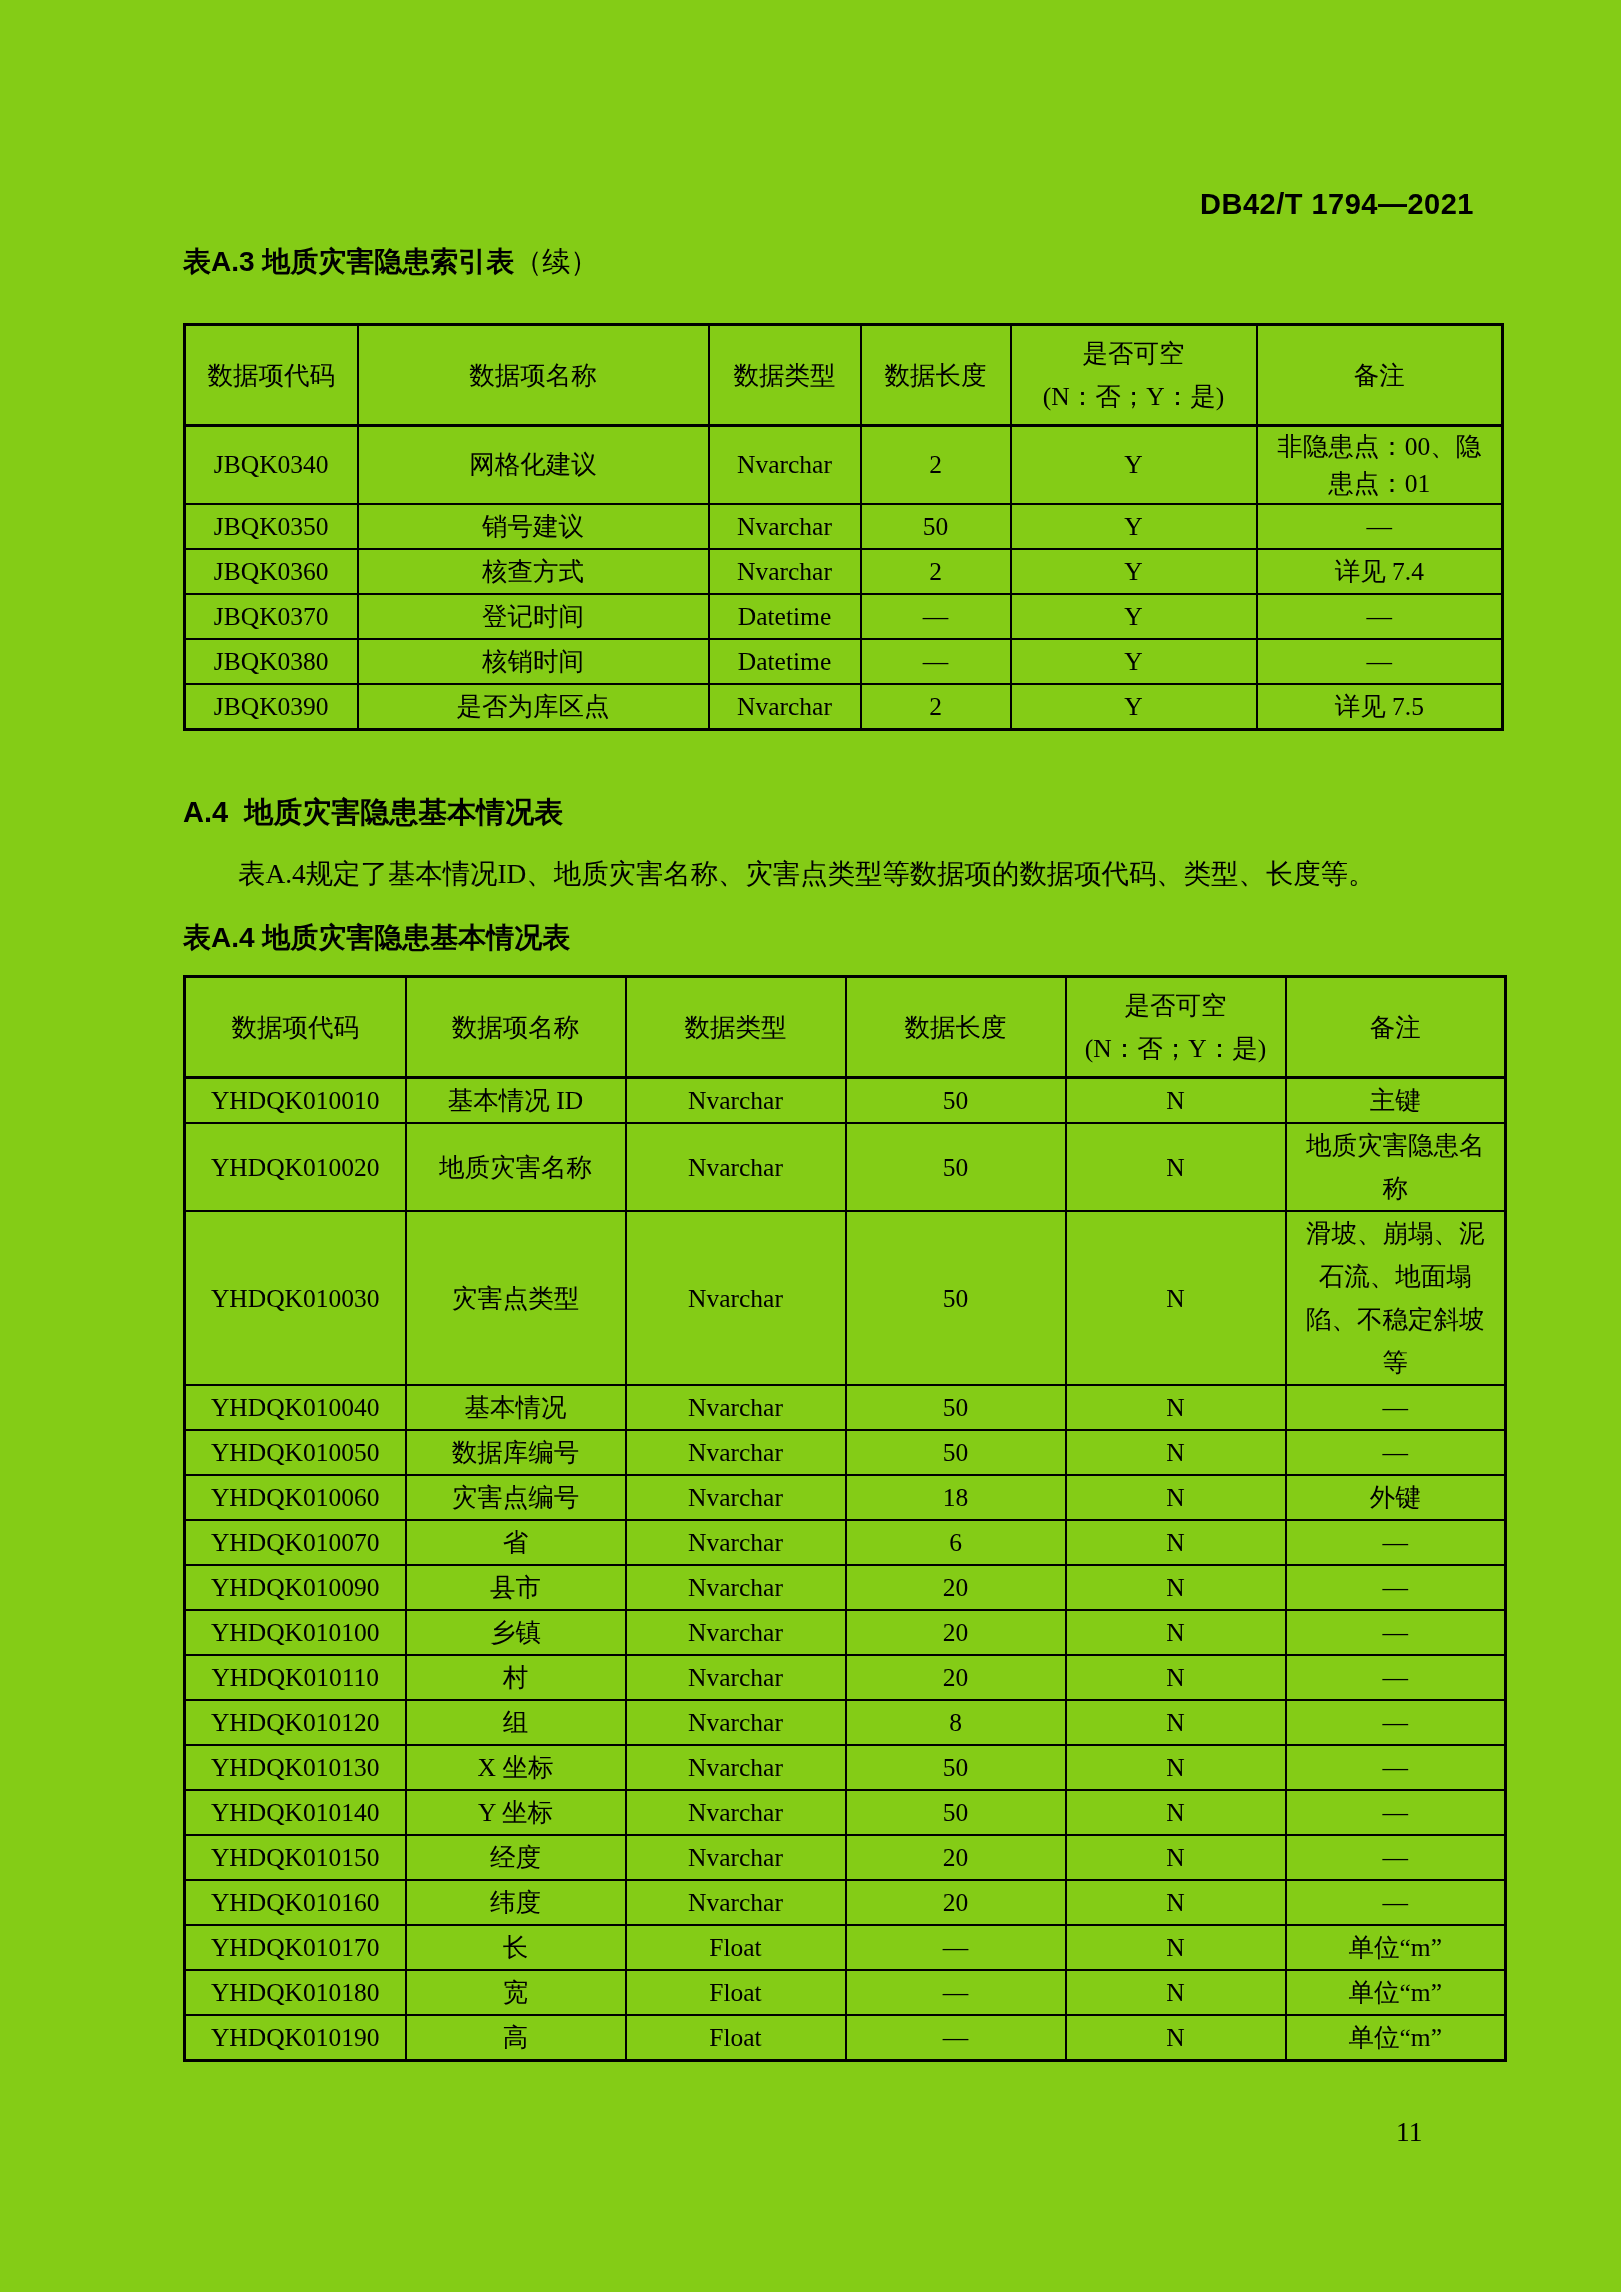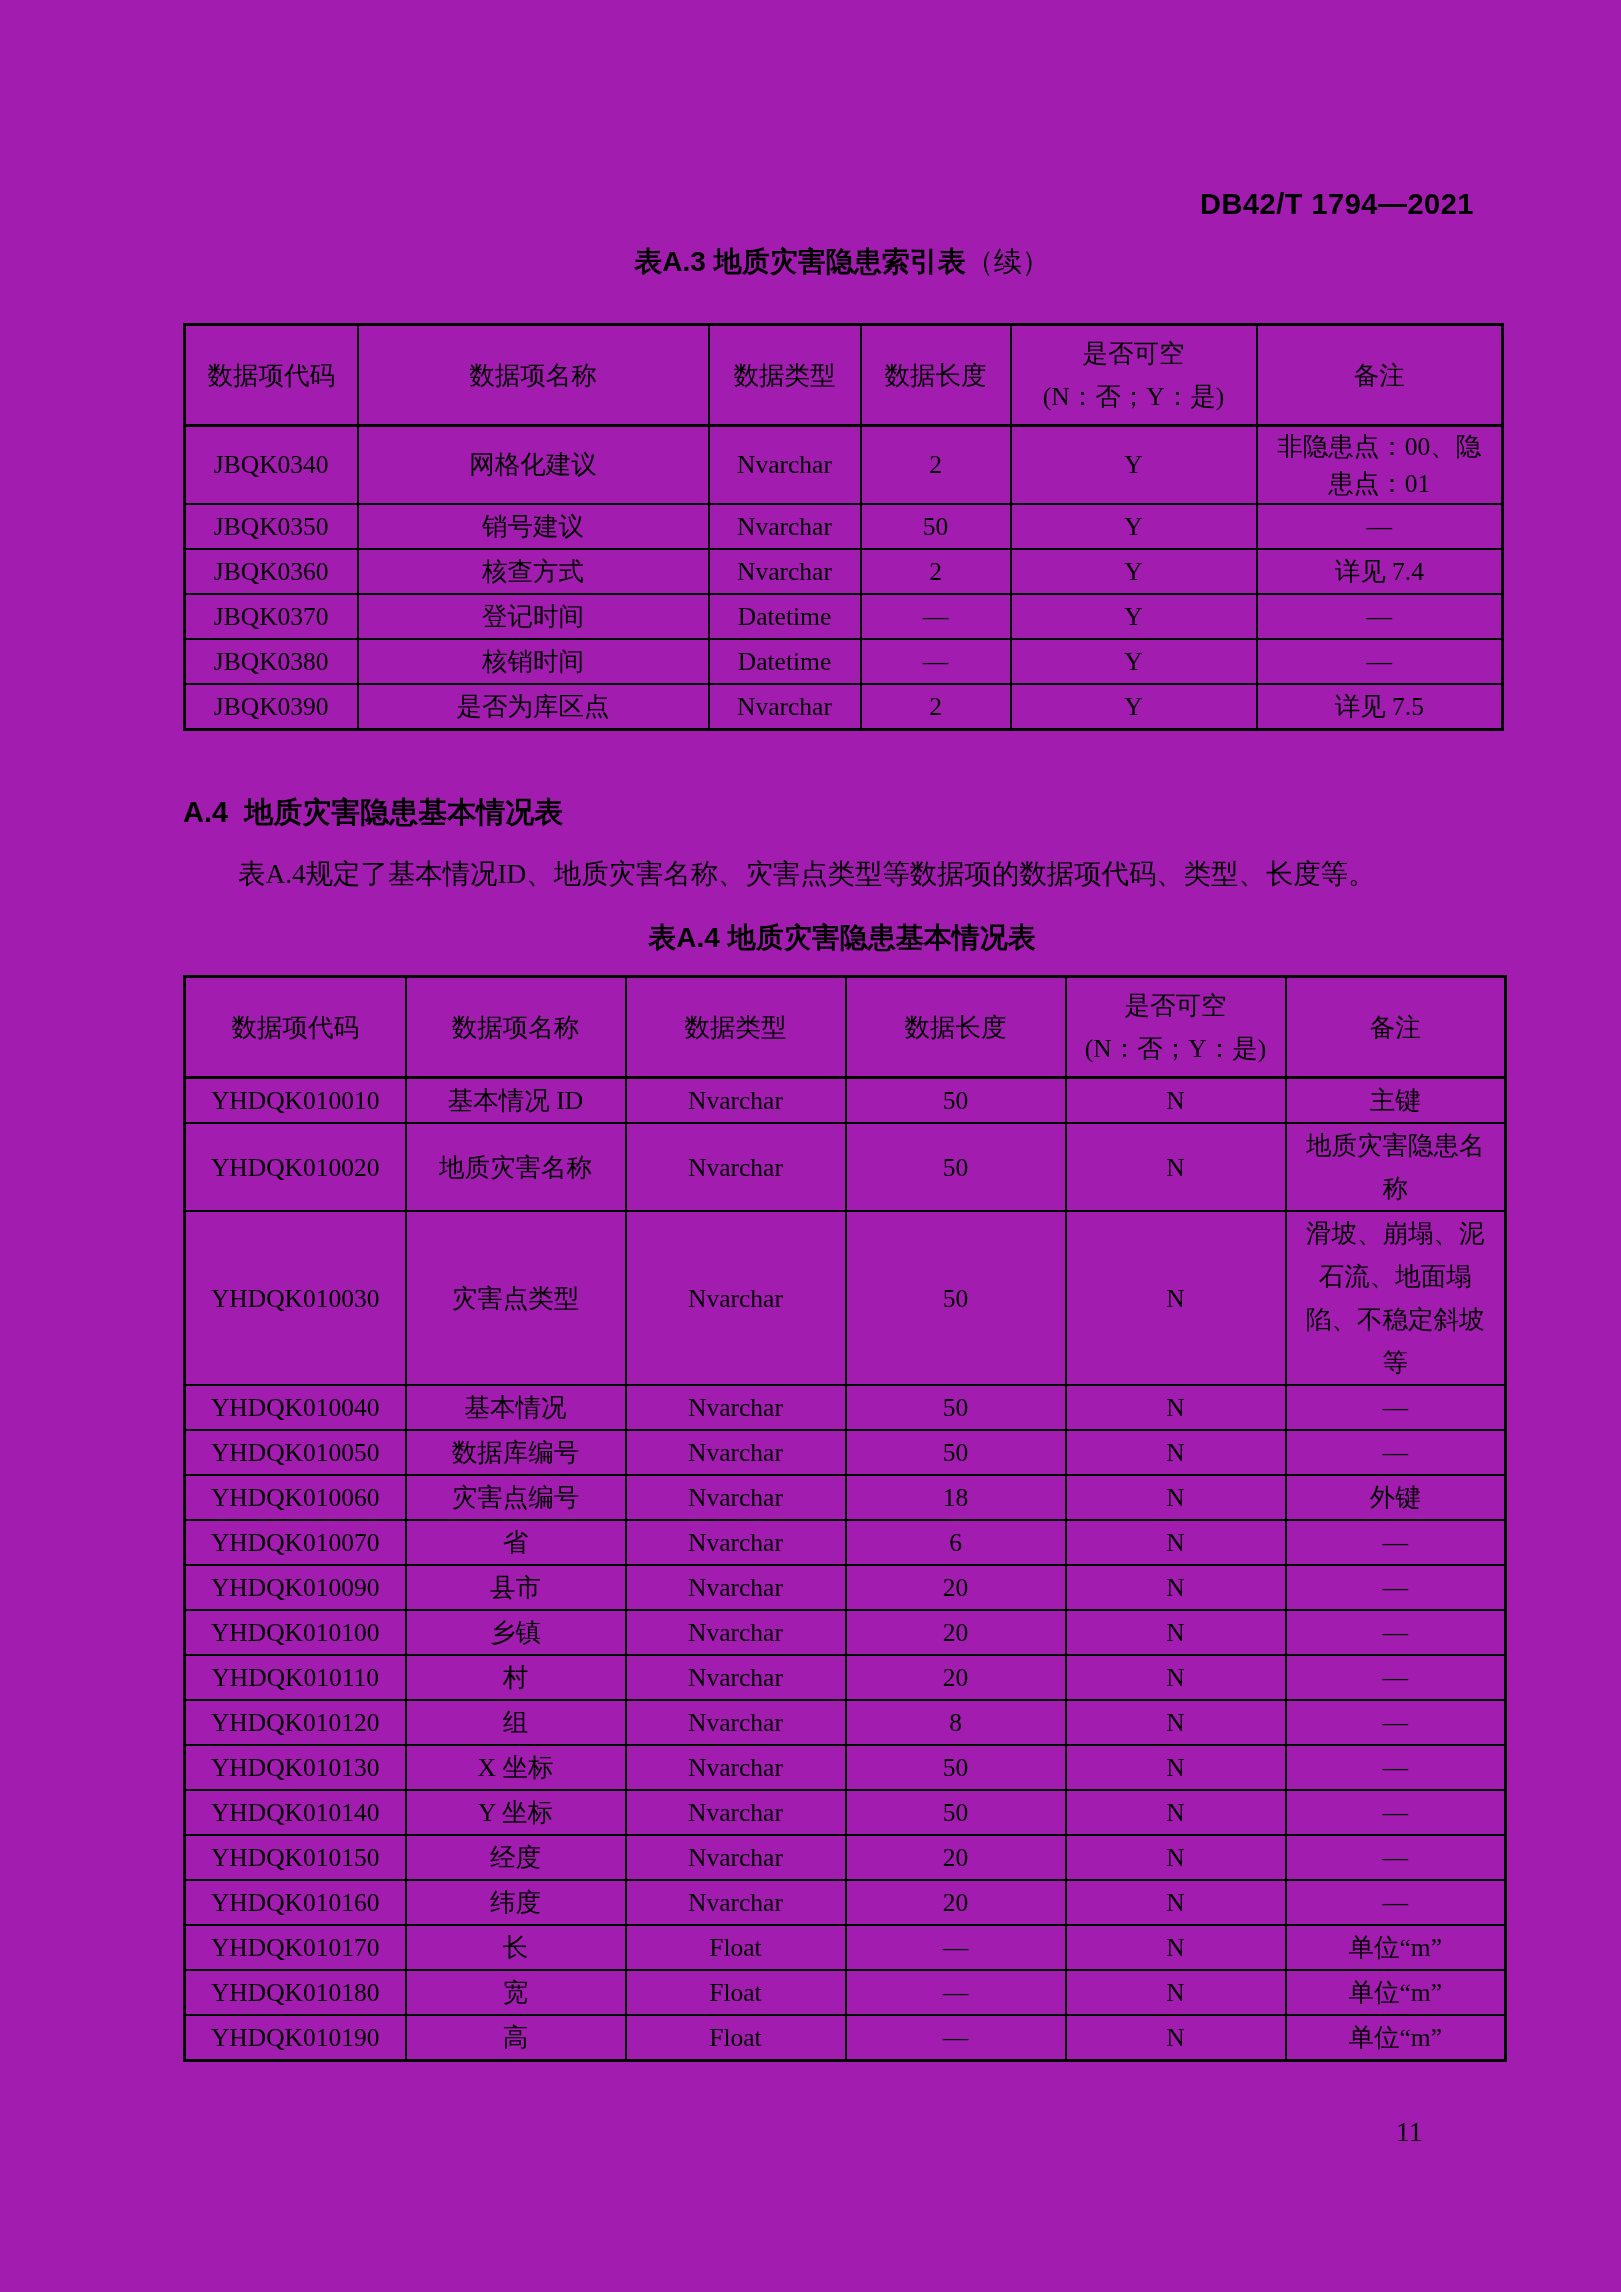--- a/index.html
+++ b/index.html
@@ -1,31 +1,31 @@
 <!DOCTYPE html>
 <html><head>
 <meta charset="utf-8">
 <style>
   html,body { margin:0; padding:0; background:#e8e8e8; }
   .page {
     position:relative;
     width:1621px; height:2293px;
     margin:0 auto;
-    background:#a21caf;
+    background:#84cc16;
     color:#000;
     font-family:"Liberation Serif","DejaVu Serif",serif;
   }
   .doc-code {
     position:absolute; top:188px; right:147px;
     font-family:"Liberation Sans","DejaVu Sans",sans-serif;
     font-weight:600; font-size:29px; letter-spacing:0.5px;
   }
   .caption {
     position:absolute; left:183px; width:1318px;
-    text-align:center; font-size:28px; white-space:pre;
+    text-align:left; font-size:28px; white-space:pre;
   }
   .cap-main {
     font-family:"Liberation Sans","DejaVu Sans",sans-serif;
     font-weight:bold;
   }
   .cap-suffix {
     font-family:"Liberation Serif","DejaVu Serif",serif;
     font-weight:normal;
   }
   #cap-a3 { top:243px; }

